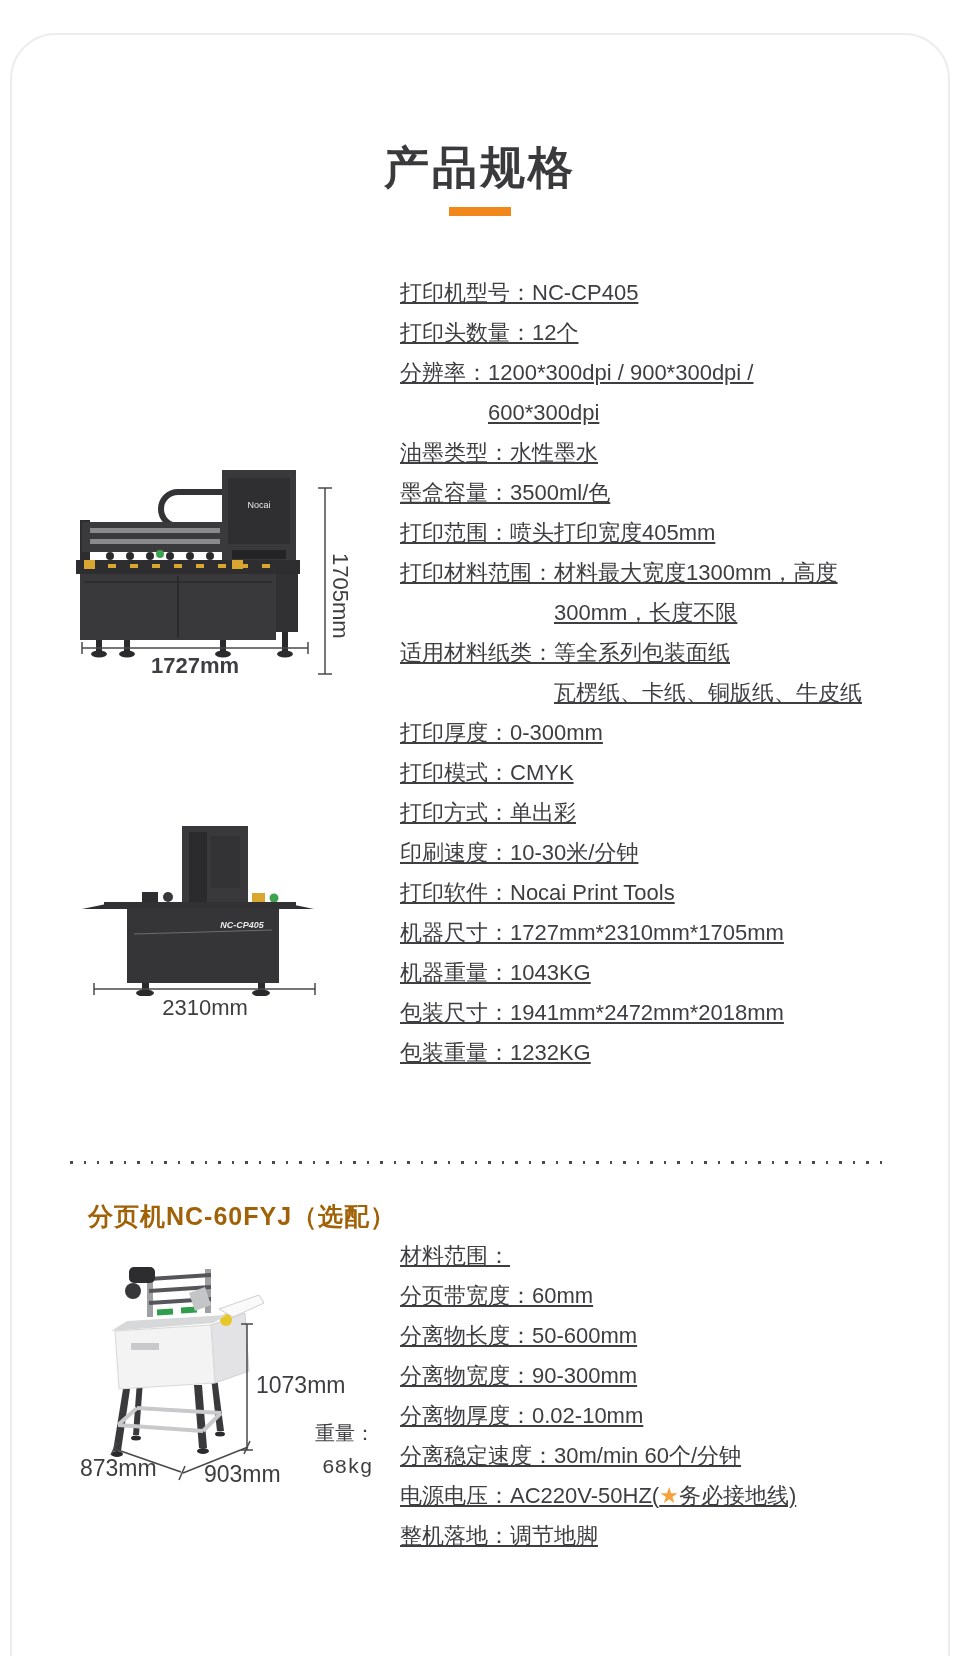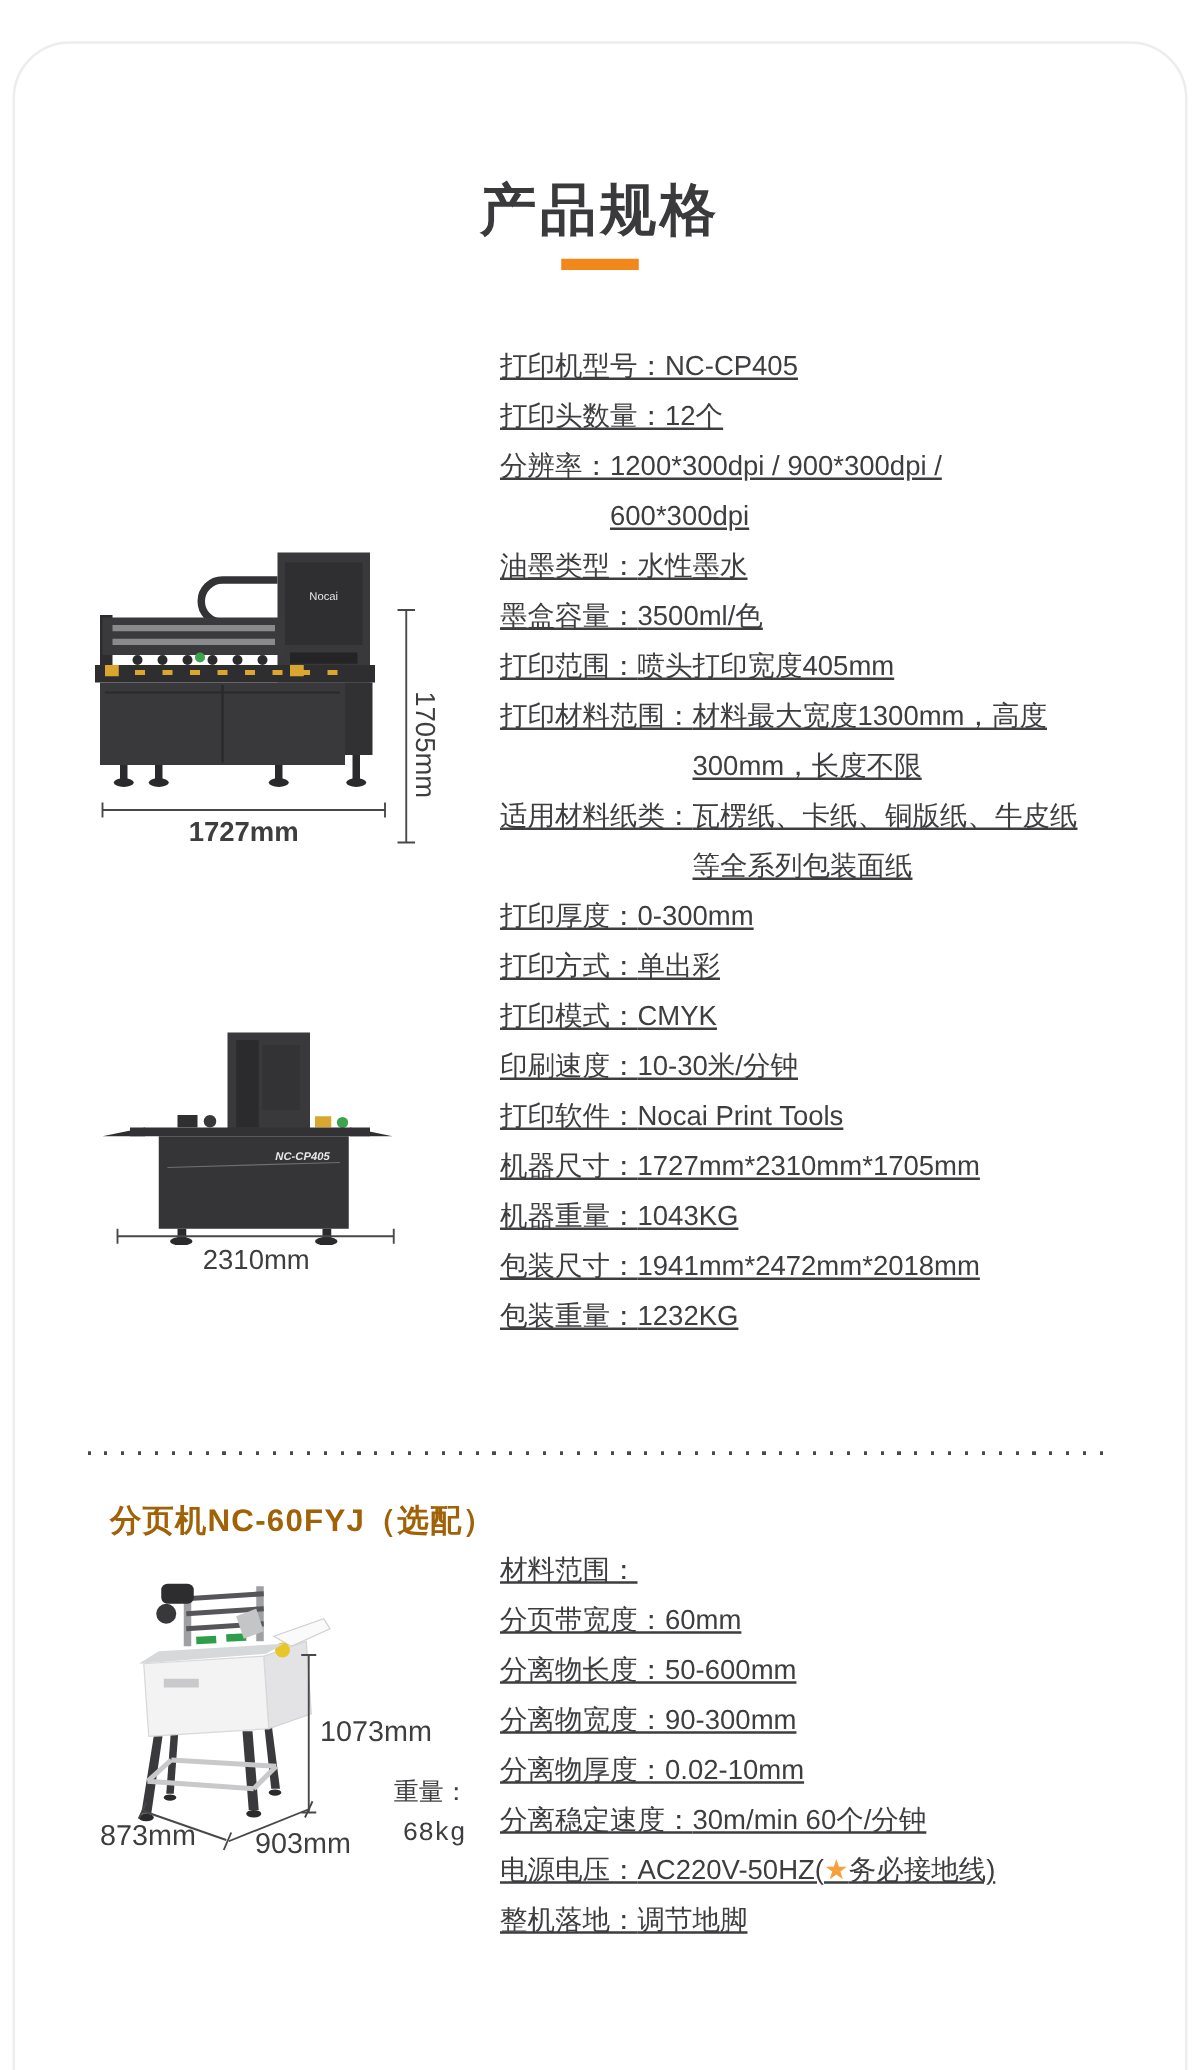--- a/index.html
+++ b/index.html
@@ -40,21 +40,21 @@
     position:absolute;left:88px;top:1200px;
     font-size:25px;font-weight:700;color:#a16207;letter-spacing:1px;
   }
   
   .divider{
     position:absolute;left:70px;top:1161px;width:820px;height:3px;
     background-image:repeating-linear-gradient(to right,#4a4a4c 0 2.5px,transparent 2.5px 13.5px);
   }
   
   .machine{position:absolute;}
-  #machine1{left:72px;top:436px;width:232px;height:198px;text-align:center;}
+  #machine1{left:72px;top:464px;width:232px;height:198px;text-align:center;}
   #machine2{left:82px;top:816px;width:232px;height:180px;}
   #machine3{left:93px;top:1243px;width:172px;height:215px;}
   
   .dim-svg{position:absolute;}
   .dim-label{
     position:absolute;color:#3e3e40;font-size:22px;
   }
   #dim-v1-line{left:317px;top:486px;}
   #dim-v1-label{left:327px;top:553px;writing-mode:vertical-rl;}
   #dim-h1-line{left:80px;top:641px;}
@@ -241,45 +241,45 @@
         <span class="spec-label">打印材料范围：</span>
         <span class="spec-value">
           <span class="spec-line"><span>材料最大宽度1300mm，高度</span></span>
           <span class="spec-line">300mm，长度不限</span>
         </span>
       </div>
 
       <div class="spec-row">
         <span class="spec-label">适用材料纸类：</span>
         <span class="spec-value">
+          <span class="spec-line">等全系列包装面纸</span>
           <span class="spec-line"><span>瓦楞纸、卡纸、铜版纸、牛皮纸</span></span>
-          <span class="spec-line">等全系列包装面纸</span>
         </span>
       </div>
 
       <div class="spec-row">
         <span class="spec-label">打印厚度：</span>
         <span class="spec-value">
           <span class="spec-line"><span>0-300mm</span></span>
 
         </span>
       </div>
 
       <div class="spec-row">
+        <span class="spec-label">打印模式：</span>
+        <span class="spec-value">
+          <span class="spec-line"><span>CMYK</span></span>
+
+        </span>
+      </div>
+
+      <div class="spec-row">
         <span class="spec-label">打印方式：</span>
         <span class="spec-value">
           <span class="spec-line"><span>单出彩</span></span>
-
-        </span>
-      </div>
-
-      <div class="spec-row">
-        <span class="spec-label">打印模式：</span>
-        <span class="spec-value">
-          <span class="spec-line"><span>CMYK</span></span>
 
         </span>
       </div>
 
       <div class="spec-row">
         <span class="spec-label">印刷速度：</span>
         <span class="spec-value">
           <span class="spec-line"><span>10-30米/分钟</span></span>
 
         </span>

